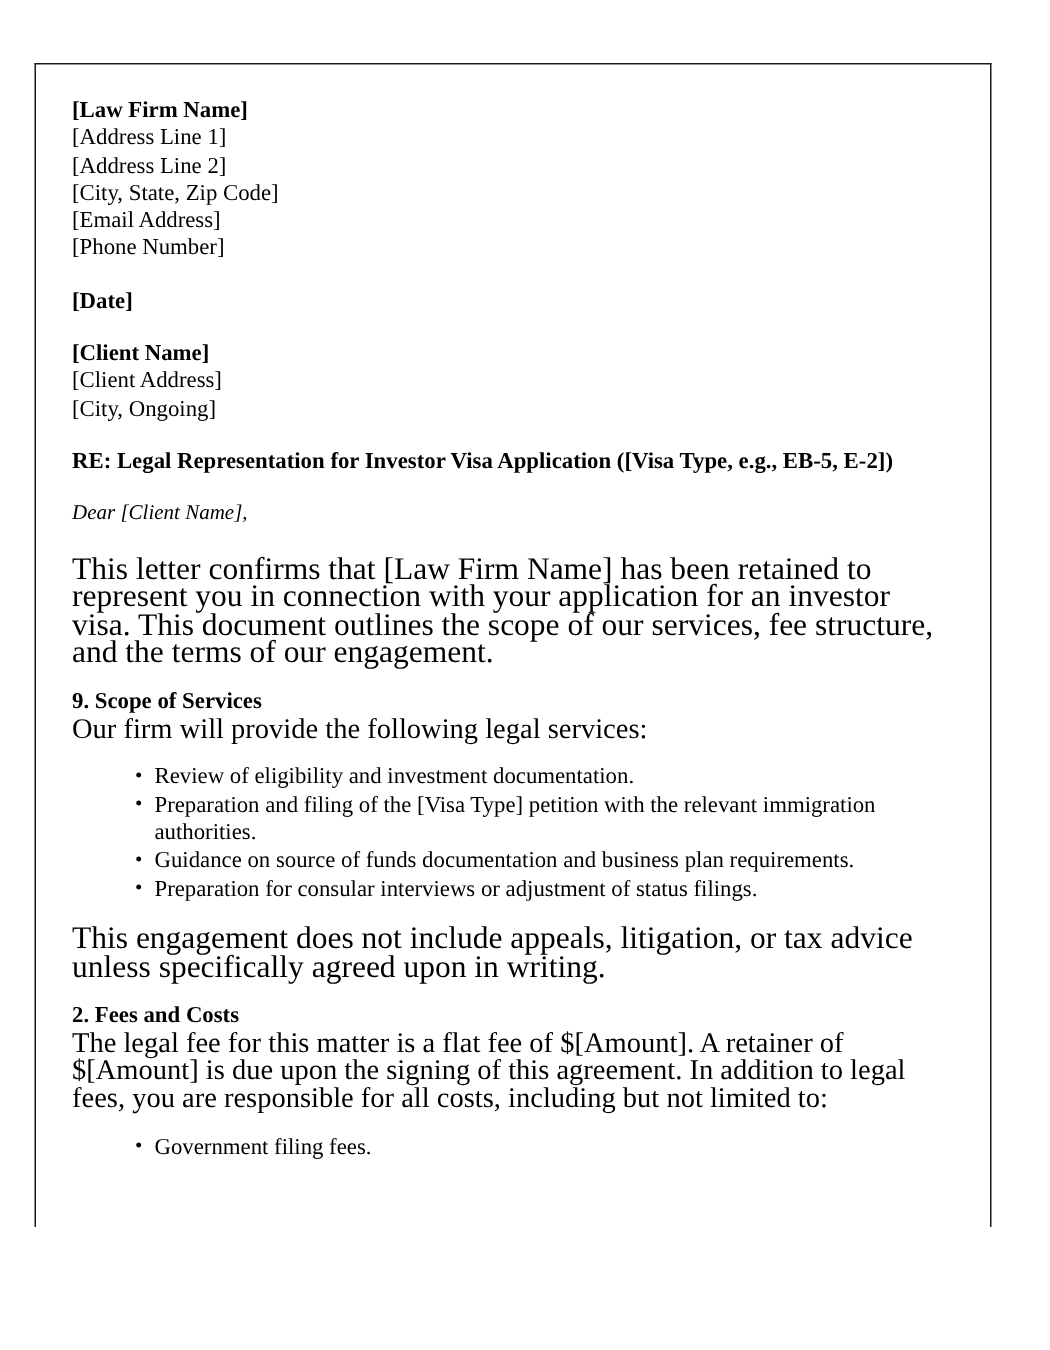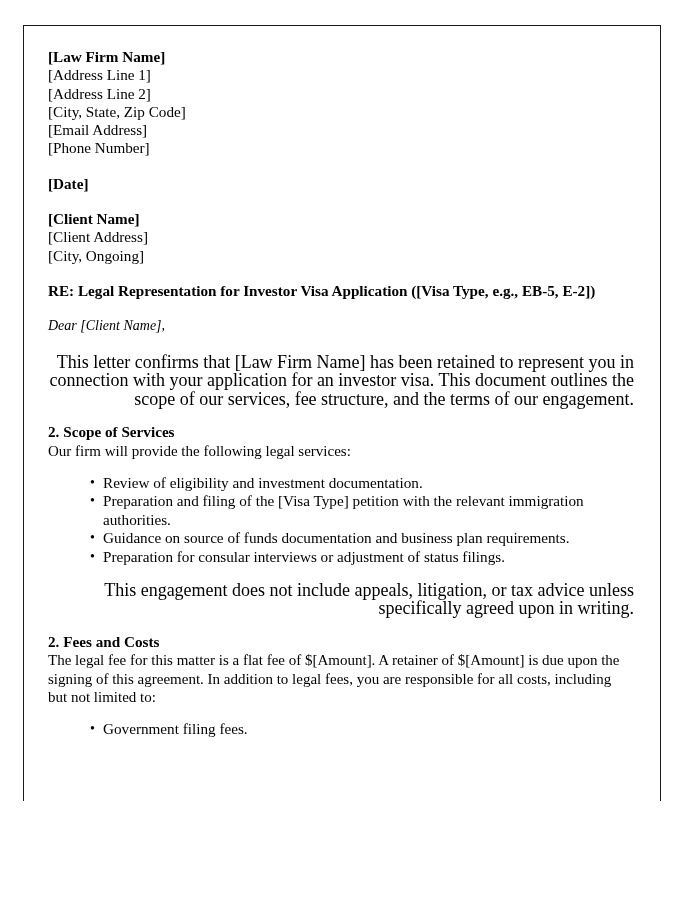--- a/index.html
+++ b/index.html
@@ -12,21 +12,21 @@
     height: 900px;
     font-family: "Liberation Serif", "DejaVu Serif", serif;
     color: #000000;
     overflow: hidden;
     position: relative;
   }
 
   .page-frame {
     position: absolute;
     left: 23px;
-    top: 25px;
+    top: 42px;
     width: 638px;
     height: 776px;
     border-left: 1.5px solid #1a1a1a;
     border-right: 1.5px solid #1a1a1a;
     border-top: 1.5px solid #1a1a1a;
     border-bottom: none;
     box-sizing: border-box;
     background: #ffffff;
     overflow: hidden;
   }
@@ -53,33 +53,33 @@
     white-space: nowrap;
   }
 
   .salutation {
     font-size: 14px;
     line-height: 18.3px;
     font-style: italic;
   }
 
   .para {
-    font-size: 18px;
+    font-size: 21px;
     line-height: 18.6px;
-    text-align: right;
+    text-align: left;
   }
 
   .section-heading {
     font-size: 15.2px;
     line-height: 18.6px;
     font-weight: bold;
   }
 
   .section-intro {
-    font-size: 15px;
+    font-size: 19px;
     line-height: 18.6px;
   }
 
   ul.bullets {
     margin: 13px 0 0 0;
     padding: 0 0 0 42px;
     list-style: none;
   }
   ul.bullets li {
     font-size: 15.2px;
@@ -133,21 +133,21 @@
     <div class="gap-md"></div>
 
     <div class="salutation">Dear [Client Name],</div>
 
     <div class="gap-md"></div>
 
     <div class="para">This letter confirms that [Law Firm Name] has been retained to represent you in connection with your application for an investor visa. This document outlines the scope of our services, fee structure, and the terms of our engagement.</div>
 
     <div class="after-para"></div>
 
-    <div class="section-heading">2. Scope of Services</div>
+    <div class="section-heading">9. Scope of Services</div>
     <div class="section-intro">Our firm will provide the following legal services:</div>
 
     <ul class="bullets">
       <li>Review of eligibility and investment documentation.</li>
       <li>Preparation and filing of the [Visa Type] petition with the relevant immigration authorities.</li>
       <li>Guidance on source of funds documentation and business plan requirements.</li>
       <li>Preparation for consular interviews or adjustment of status filings.</li>
     </ul>
 
     <div class="after-list"></div>

